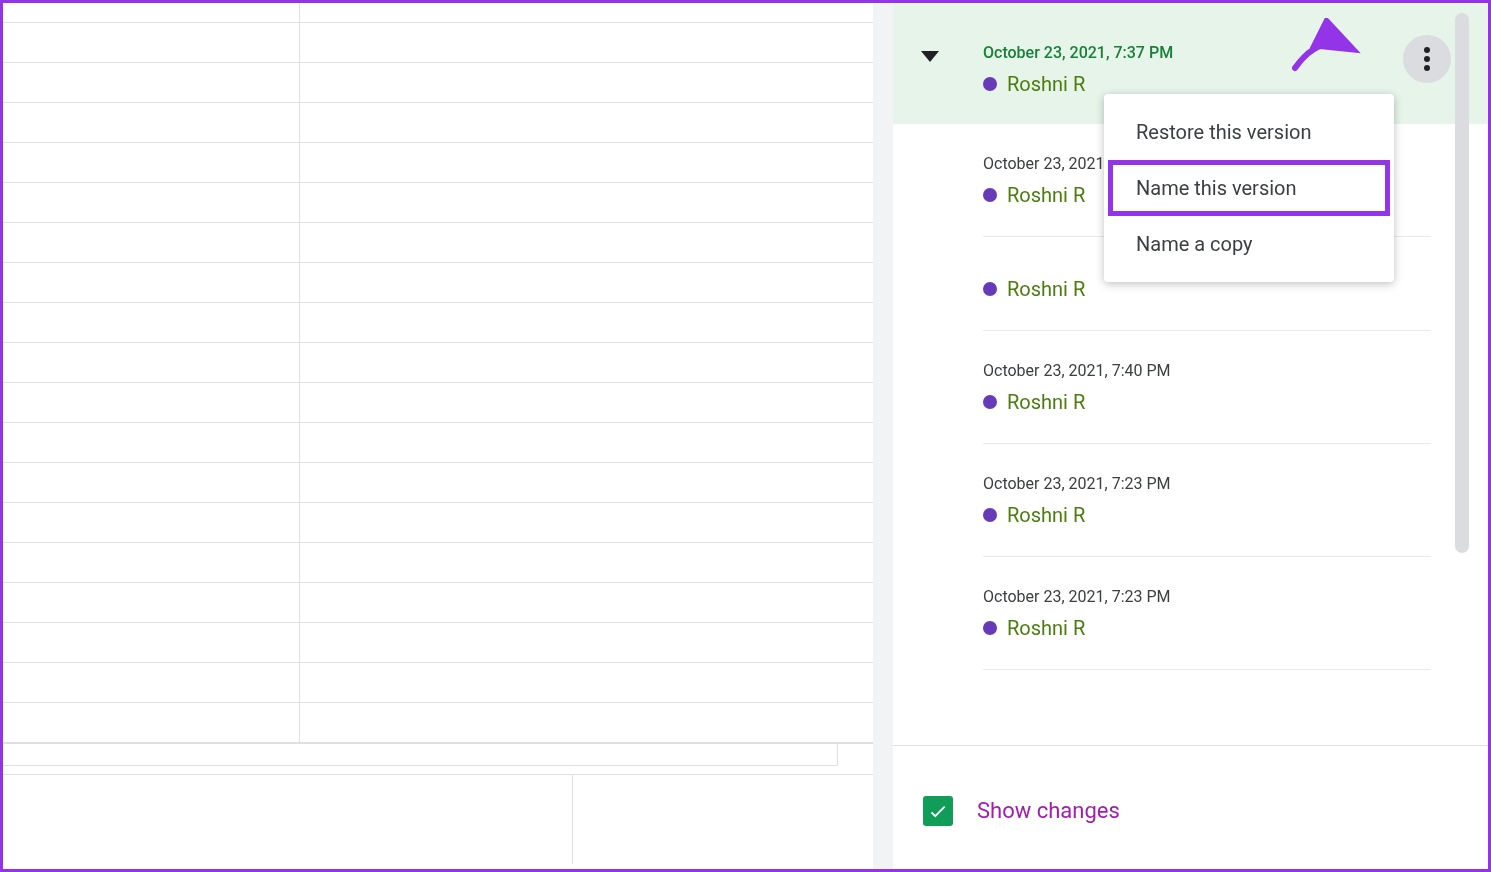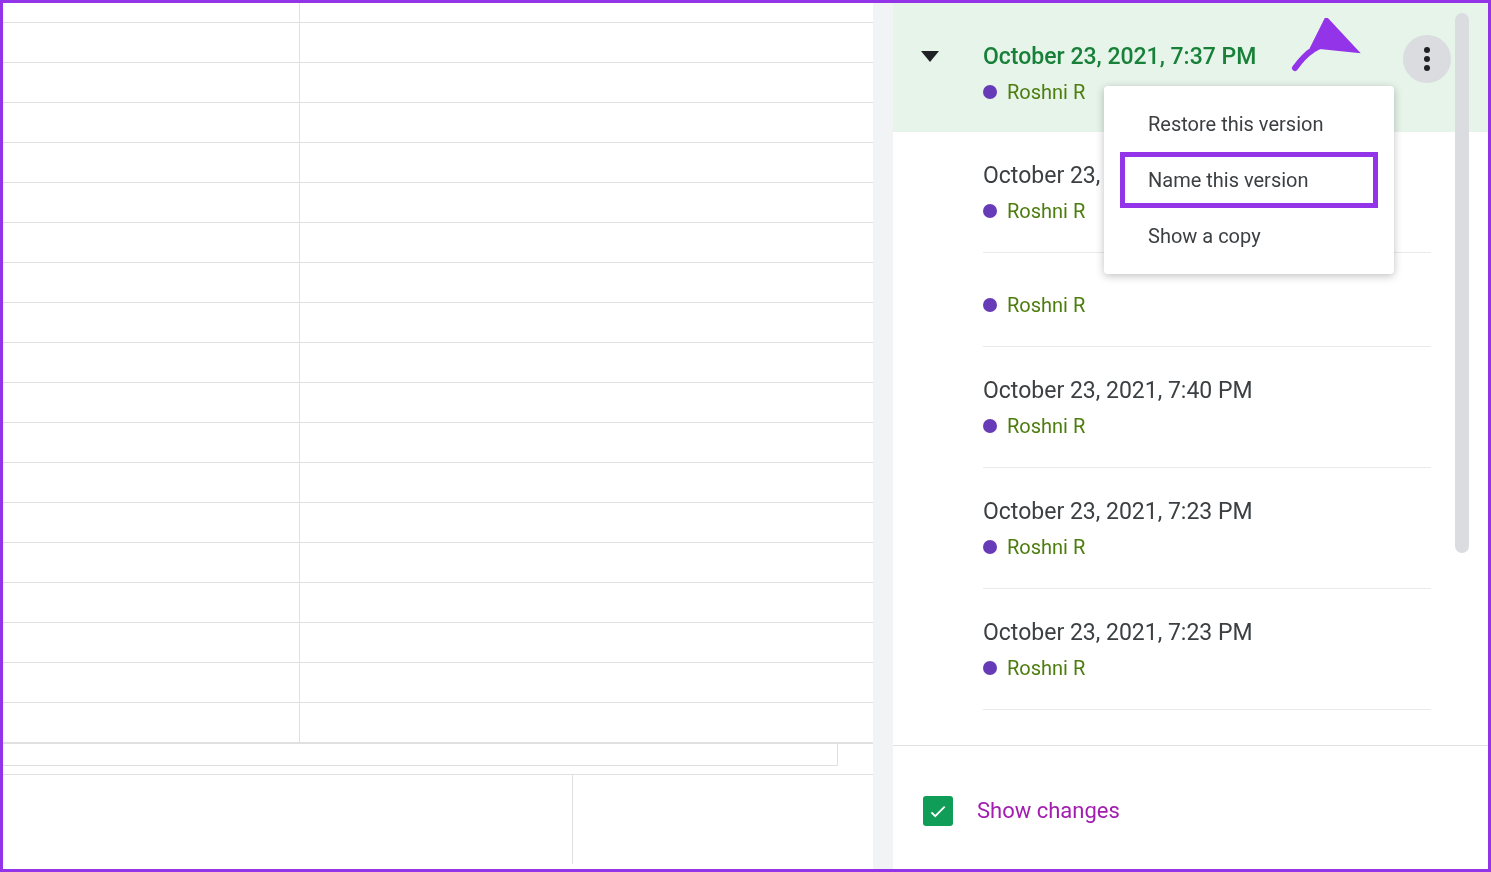--- a/index.html
+++ b/index.html
@@ -101,21 +101,21 @@
       content: "";
       position: absolute;
       bottom: 0;
       left: 90px;
       right: 60px;
       height: 1px;
       background: #e8eaed;
     }
     
     .version-timestamp {
-      font-size: 23px;
+      font-size: 16px;
       color: #3c4043;
       font-weight: 400;
       margin-bottom: 8px;
     }
     .version-item.selected .version-timestamp {
       color: #188038;
       font-weight: 500;
     }
     
     .version-author {
@@ -169,27 +169,27 @@
       width: 6px;
       height: 6px;
       border-radius: 50%;
       background: #202124;
     }
     
     
     .context-menu {
       position: absolute;
       left: 1101px;
-      top: 83px;
+      top: 91px;
       width: 290px;
       background: #fff;
       border-radius: 4px;
       box-shadow: 0 2px 8px rgba(0,0,0,0.25);
       z-index: 100;
-      padding: 10px 16px;
+      padding: 10px 4px;
     }
     .context-menu-item {
       padding: 16px 28px;
       font-size: 20px;
       color: #3c4043;
       cursor: pointer;
     }
     .context-menu-item.highlighted {
       outline: 5px solid #9334e9;
       outline-offset: -5px;
@@ -414,21 +414,21 @@
     </div>
     <span class="checkbox-label">Show changes</span>
   </div>
 
   <div class="scrollbar"></div>
 </div>
 
 <div class="context-menu">
   <div class="context-menu-item">Restore this version</div>
   <div class="context-menu-item highlighted">Name this version</div>
-  <div class="context-menu-item">Show a copy</div>
+  <div class="context-menu-item">Name a copy</div>
 </div>
 
 <svg class="arrow-annotation" width="80" height="60">
   <defs>
     <marker id="arrowhead" markerWidth="8" markerHeight="8" refX="6" refY="3" orient="auto">
       <polygon points="0 0, 8 3, 0 6" fill="#9334e9"></polygon>
     </marker>
   </defs>
   <path d="M 5 50 Q 30 15 60 30" stroke="#9334e9" stroke-width="6" fill="none" marker-end="url(#arrowhead)" stroke-linecap="round"></path>
 </svg>

